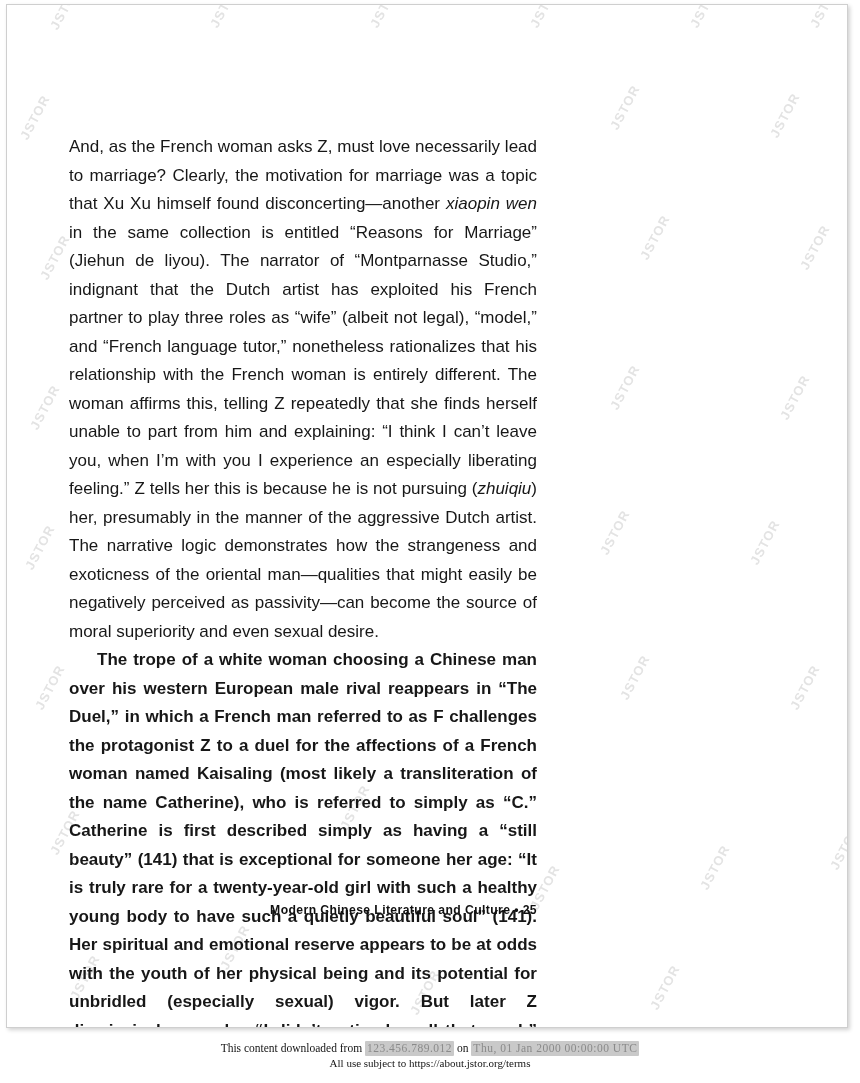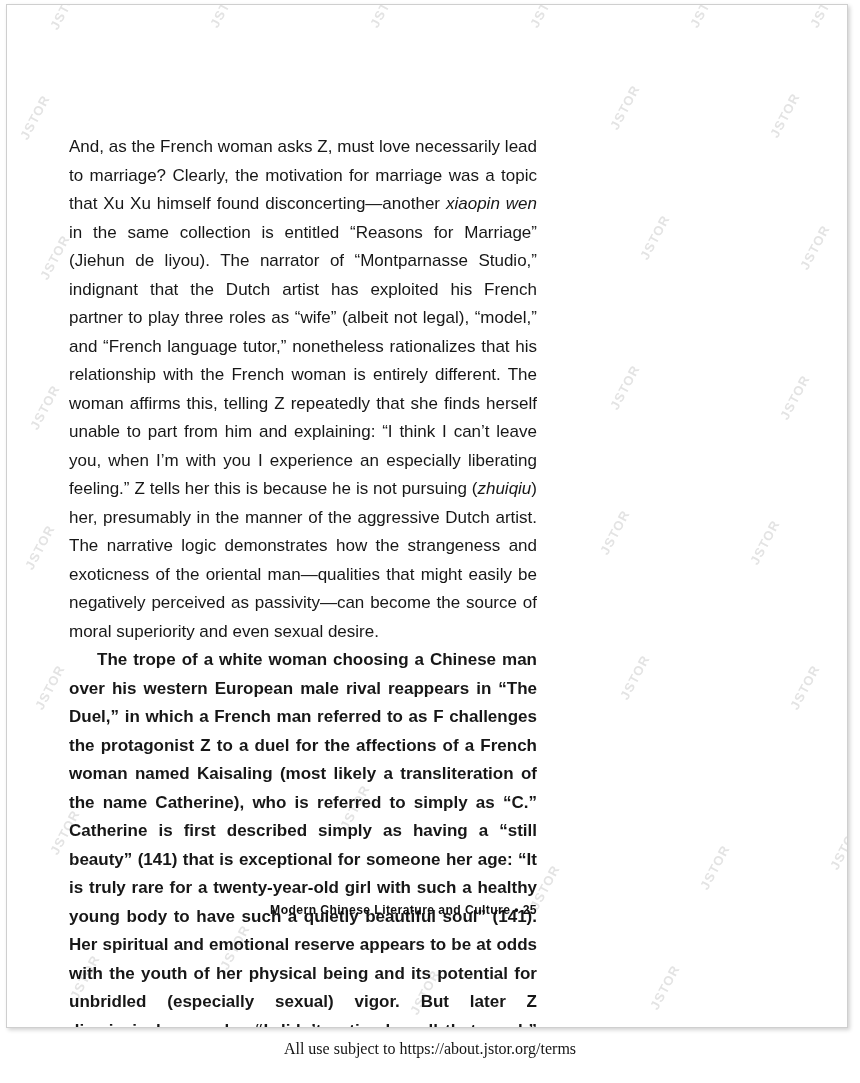--- a/index.html
+++ b/index.html
@@ -92,21 +92,21 @@
     line-height: 15px;
   }
   .redacted {
     display: inline-block;
     background: #c9c9c9;
     color: #8a8a8a;
     letter-spacing: 0.5px;
     border-radius: 1px;
     padding: 0 2px;
   }
-  .jstor-line2 { font-size: 16px; }
+  .jstor-line2 { font-size: 11px; }
 </style>
 </head>
 <body>
 
 <div id="page">
 
   <div class="page-sheet">
 
     <div class="watermark-layer">
       <span class="wm" style="left:40px; top:20px;">JSTOR</span>
@@ -152,16 +152,19 @@
       <p class="body-par" id="par-1"><span>And, as the French woman asks Z, must love necessarily lead to marriage? Clearly, the motivation for marriage was a topic that Xu Xu himself found disconcerting—another </span><span class="it">xiaopin wen</span><span> in the same collection is entitled “Reasons for Marriage” (Jiehun de liyou). The narrator of “Montparnasse Studio,” indignant that the Dutch artist has exploited his French partner to play three roles as “wife” (albeit not legal), “model,” and “French language tutor,” nonetheless rationalizes that his relationship with the French woman is entirely different. The woman affirms this, telling Z repeatedly that she finds herself unable to part from him and explaining: “I think I can’t leave you, when I’m with you I experience an especially liberating feeling.” Z tells her this is because he is not pursuing (</span><span class="it">zhuiqiu</span><span>) her, presumably in the manner of the aggressive Dutch artist. The narrative logic demonstrates how the strangeness and exoticness of the oriental man—qualities that might easily be negatively perceived as passivity—can become the source of moral superiority and even sexual desire.</span></p>
       <p class="body-par indented" id="par-2"><span>The trope of a white woman choosing a Chinese man over his western European male rival reappears in “The Duel,” in which a French man referred to as F challenges the protagonist Z to a duel for the affections of a French woman named Kaisaling (most likely a transliteration of the name Catherine), who is referred to simply as “C.” Catherine is first described simply as having a “still beauty” (141) that is exceptional for someone her age: “It is truly rare for a twenty-year-old girl with such a healthy young body to have such a quietly beautiful soul” (141). Her spiritual and emotional reserve appears to be at odds with the youth of her physical being and its potential for unbridled (especially sexual) vigor. But later Z dismissively remarks, “I didn’t notice her all that much” (142). Catherine is exceptional, then, only in her ordinariness, and her otherness is rendered through her difference from the modern girl’s bold sexuality.</span></p>
       <p class="body-par indented" id="par-3"><span>The narrative is centered on defining the labels “oriental” and “outdated,” whose binary opposites are presumably “Western” and “modern.” However, in the story, the boundaries of these categories are</span></p>
     </div>
 
     <div class="footer-line">Modern Chinese Literature and Culture • 25</div>
 
   </div>
 
   <div class="jstor-footer">
+    <div>
+      <span>This content downloaded from </span><span class="redacted">123.456.789.012</span><span> on </span><span class="redacted">Thu, 01 Jan 2000 00:00:00 UTC</span>
+    </div>
     <div class="jstor-line2">All use subject to https://about.jstor.org/terms</div>
   </div>
 
 </div>
 
 </body></html>

